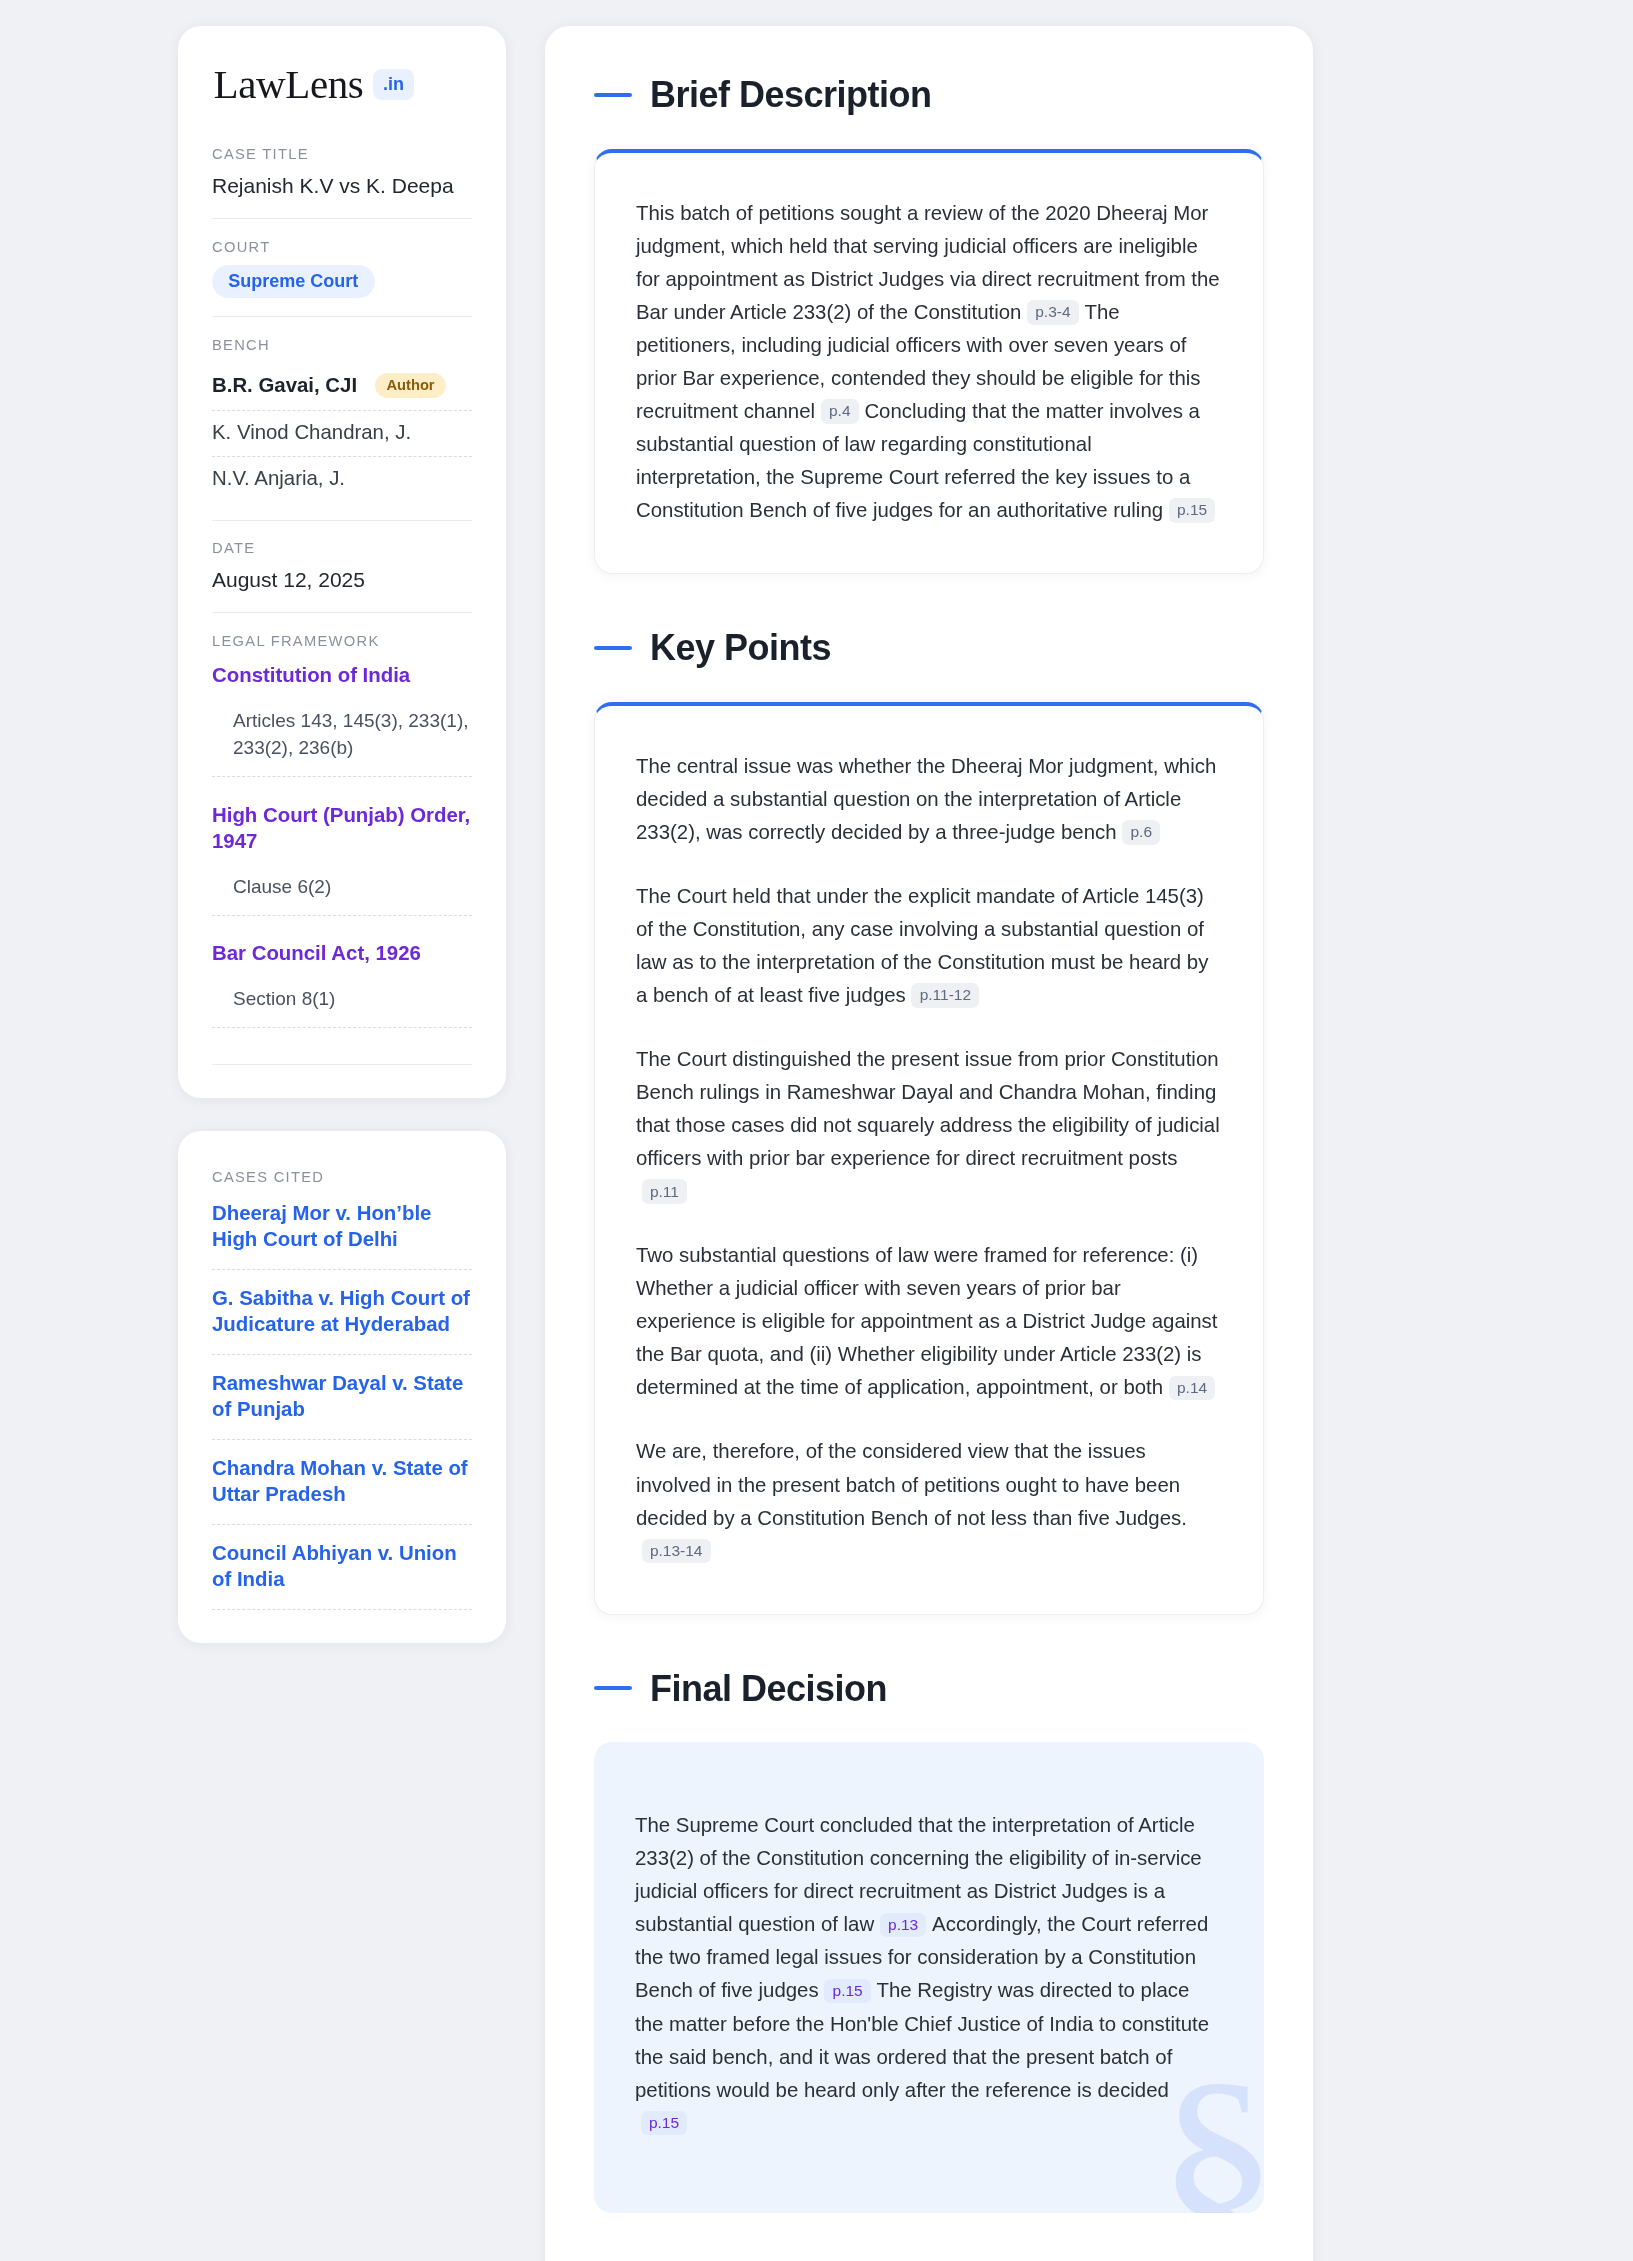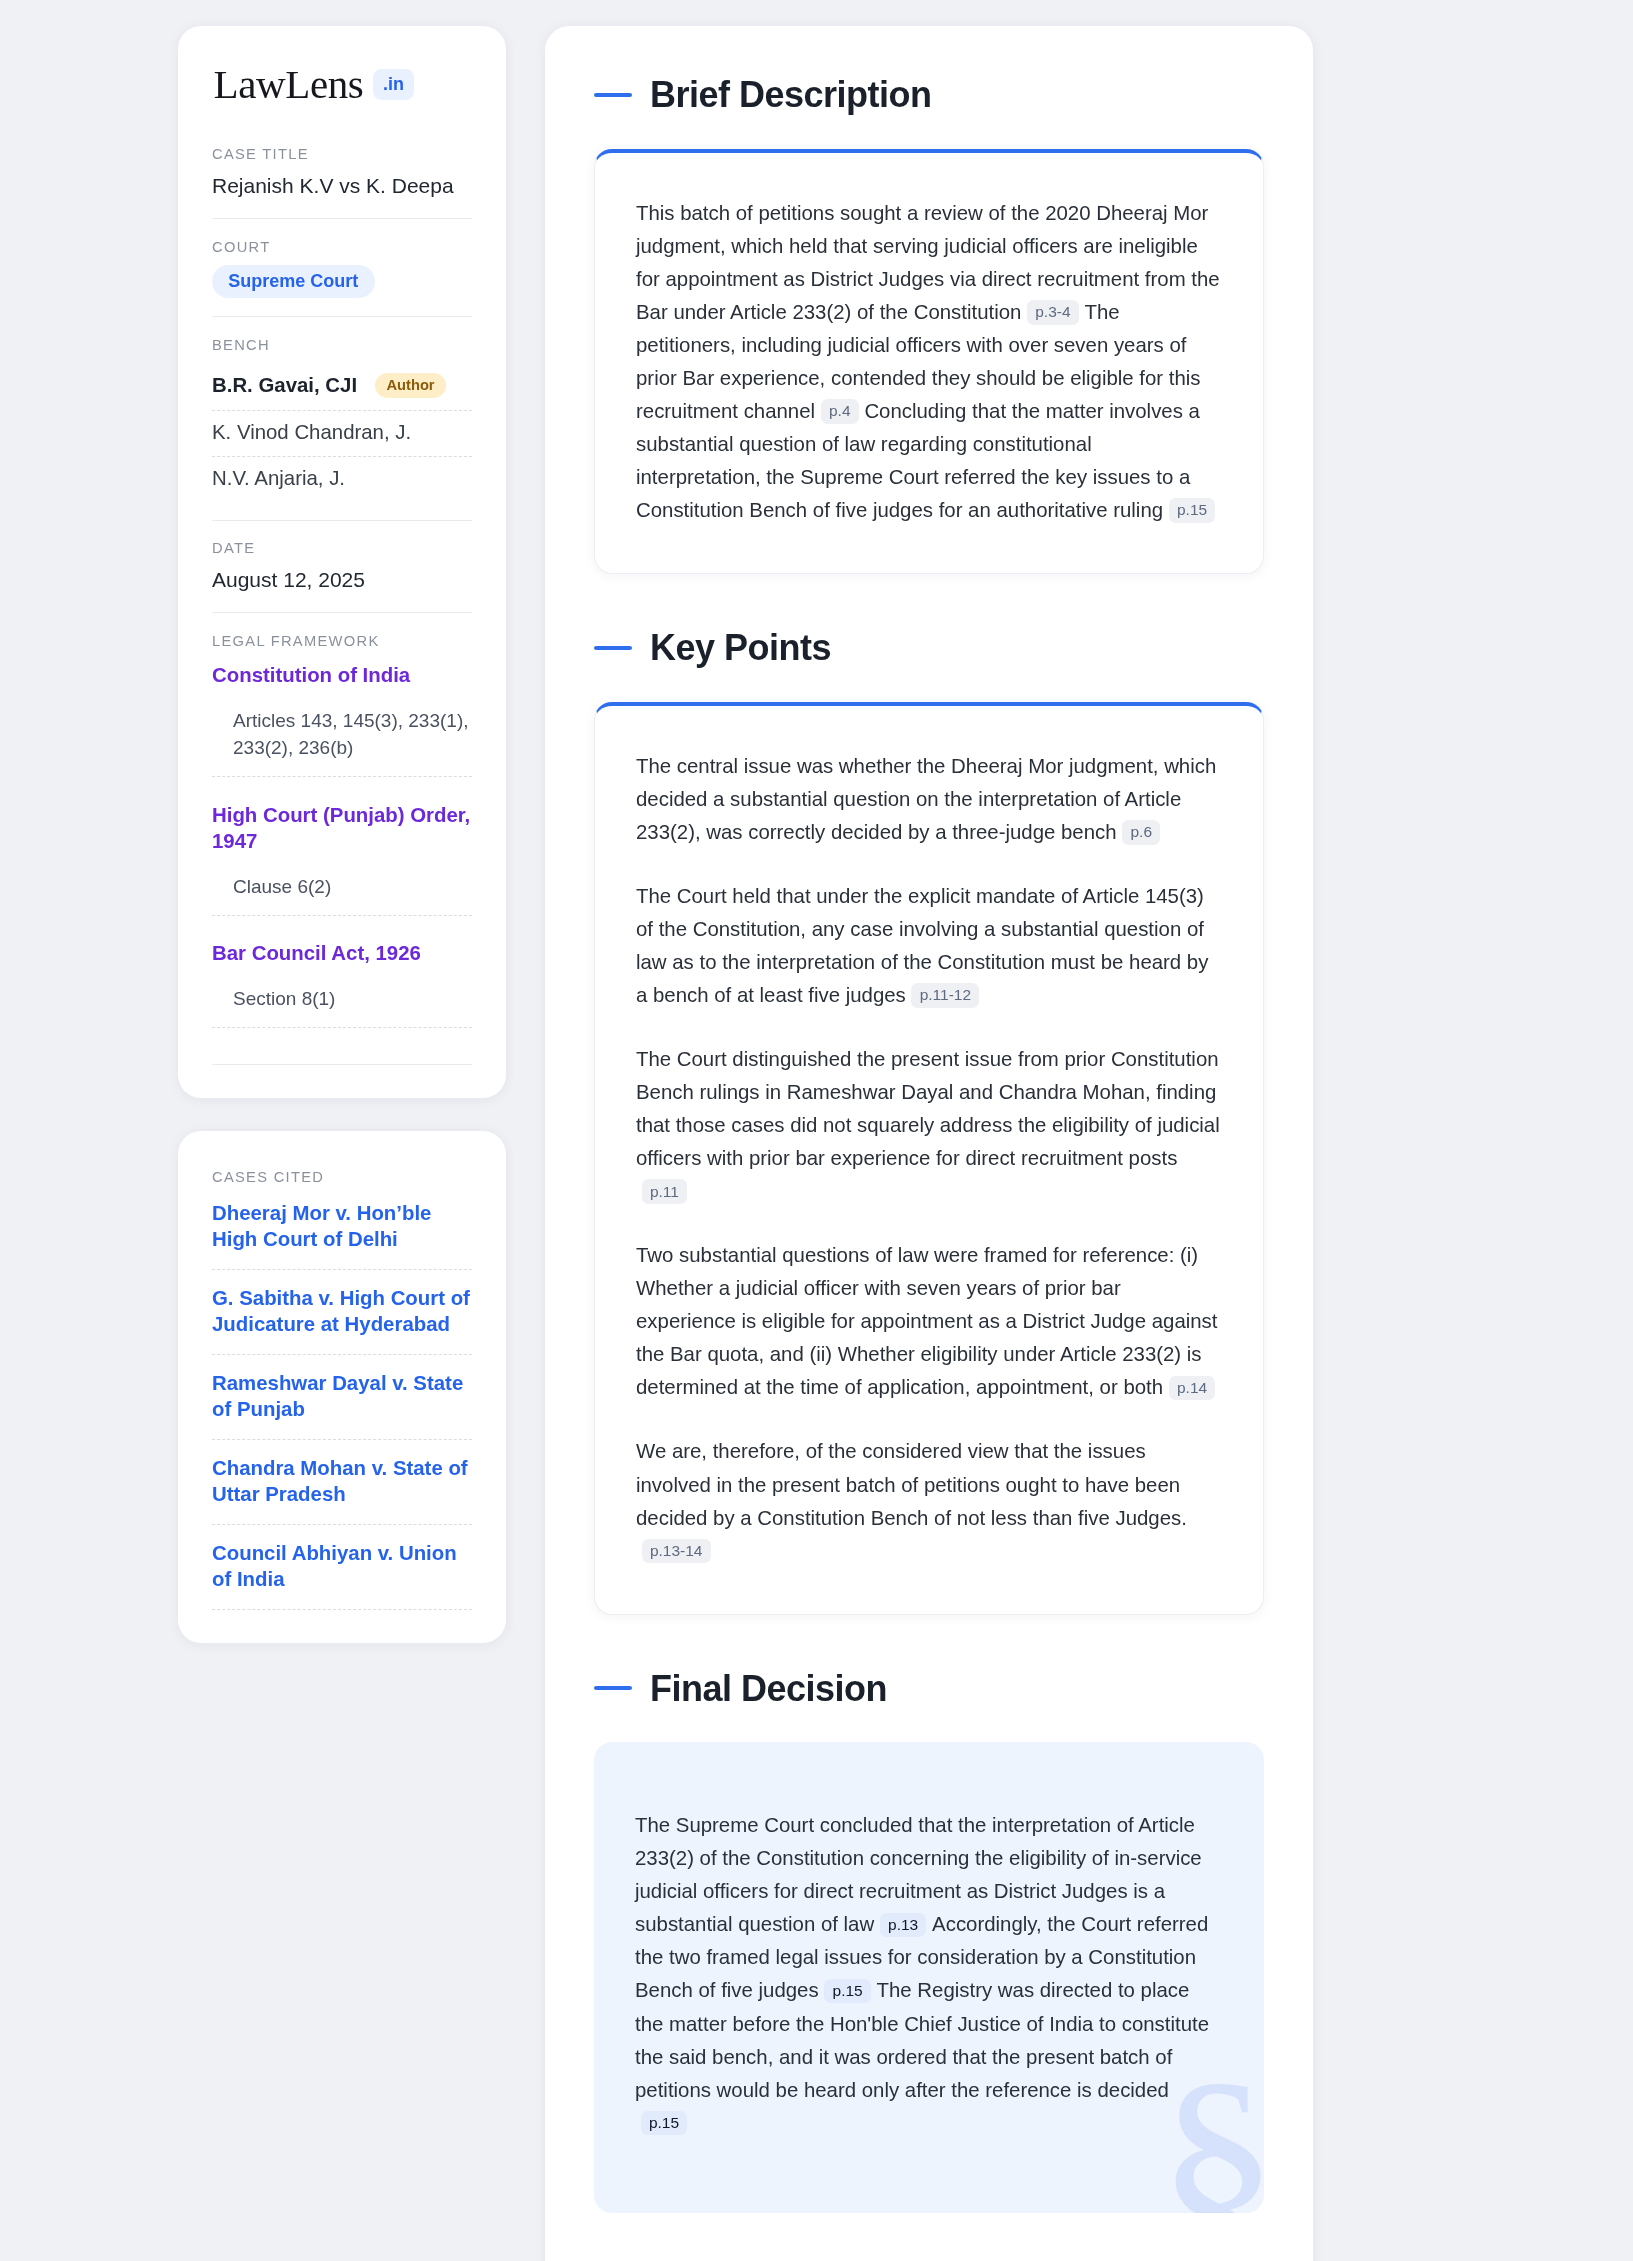--- a/index.html
+++ b/index.html
@@ -221,21 +221,21 @@
     background: #eef0f4;
     color: #5d6a80;
     font-size: 15.5px;
     border-radius: 6.5px;
     padding: 4.1px 8.2px 4.9px 8.2px;
     line-height: 1;
     margin: 0 5.7px;
     vertical-align: 1.6px;
     white-space: nowrap;
   }
-  .decision .cite { background: #e2ebfb; color: #0f172a; }
+  .decision .cite { background: #e2ebfb; color: #6d28d9; }
 </style>
 </head>
 <body>
 
 <div class="page">
 
   <aside class="sidebar">
 
     <section class="card">
 

